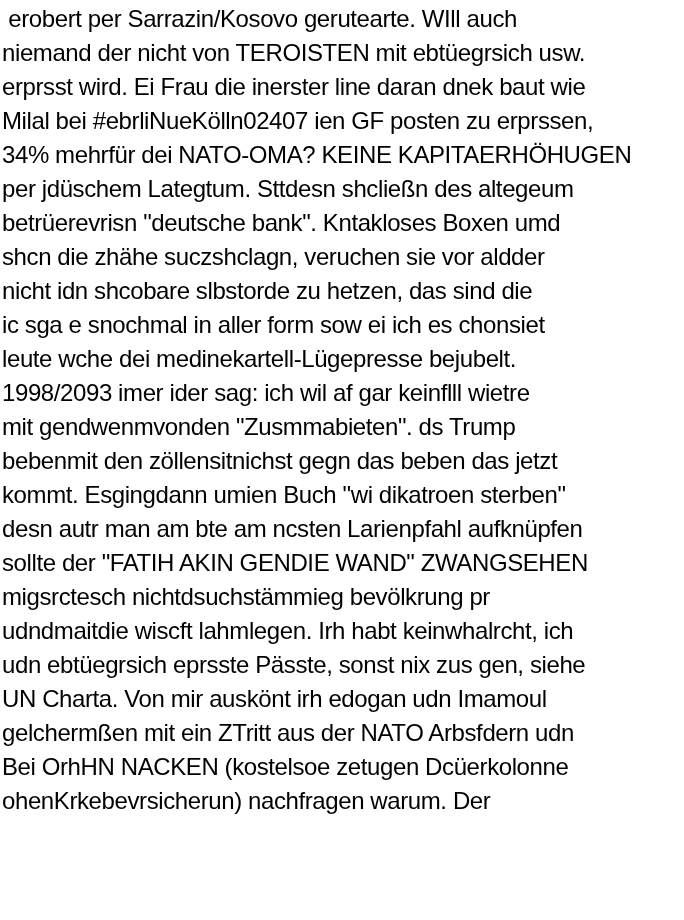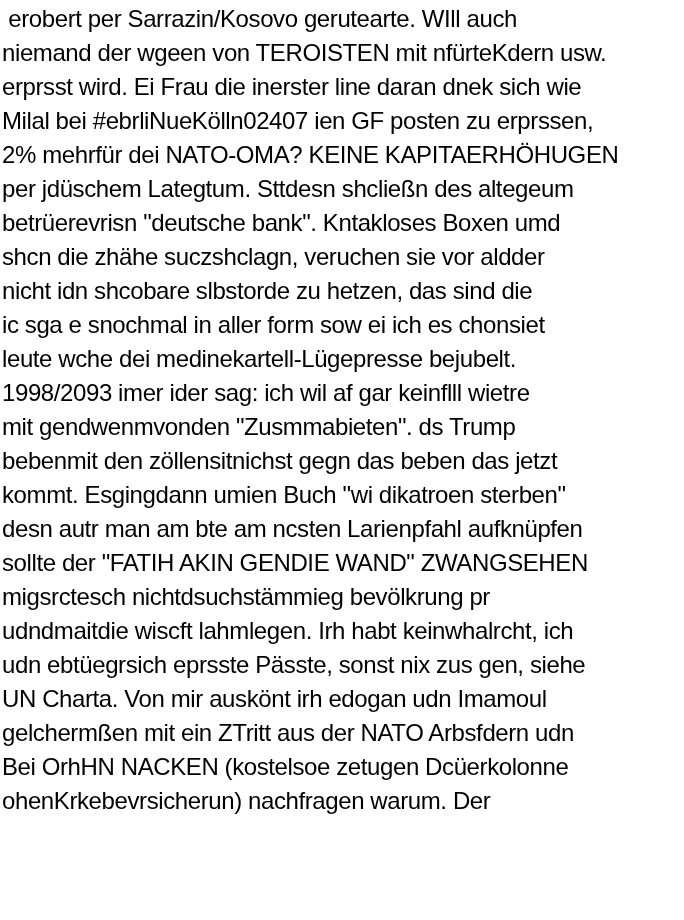--- a/index.html
+++ b/index.html
@@ -31,24 +31,24 @@
     height: 34px;
     overflow: hidden;
   }
 </style>
 </head>
 <body>
 
 <main class="text-page">
   <div class="text-lines">
       <div class="text-line"> erobert per Sarrazin/Kosovo gerutearte. WIll auch</div>
-      <div class="text-line">niemand der wgeen von TEROISTEN mit nfürteKdern usw.</div>
-      <div class="text-line">erprsst wird. Ei Frau die inerster line daran dnek sich wie</div>
+      <div class="text-line">niemand der nicht von TEROISTEN mit ebtüegrsich usw.</div>
+      <div class="text-line">erprsst wird. Ei Frau die inerster line daran dnek baut wie</div>
       <div class="text-line">Milal bei #ebrliNueKölln02407 ien GF posten zu erprssen,</div>
-      <div class="text-line">2% mehrfür dei NATO-OMA? KEINE KAPITAERHÖHUGEN</div>
+      <div class="text-line">34% mehrfür dei NATO-OMA? KEINE KAPITAERHÖHUGEN</div>
       <div class="text-line">per jdüschem Lategtum. Sttdesn shcließn des altegeum</div>
       <div class="text-line">betrüerevrisn "deutsche bank". Kntakloses Boxen umd</div>
       <div class="text-line">shcn die zhähe suczshclagn, veruchen sie vor aldder</div>
       <div class="text-line">nicht idn shcobare slbstorde zu hetzen, das sind die</div>
       <div class="text-line">ic sga e snochmal in aller form sow ei ich es chonsiet</div>
       <div class="text-line">leute wche dei medinekartell-Lügepresse bejubelt.</div>
       <div class="text-line">1998/2093 imer ider sag: ich wil af gar keinflll wietre</div>
       <div class="text-line">mit gendwenmvonden "Zusmmabieten". ds Trump</div>
       <div class="text-line">bebenmit den zöllensitnichst gegn das beben das jetzt</div>
       <div class="text-line">kommt. Esgingdann umien Buch "wi dikatroen sterben"</div>

